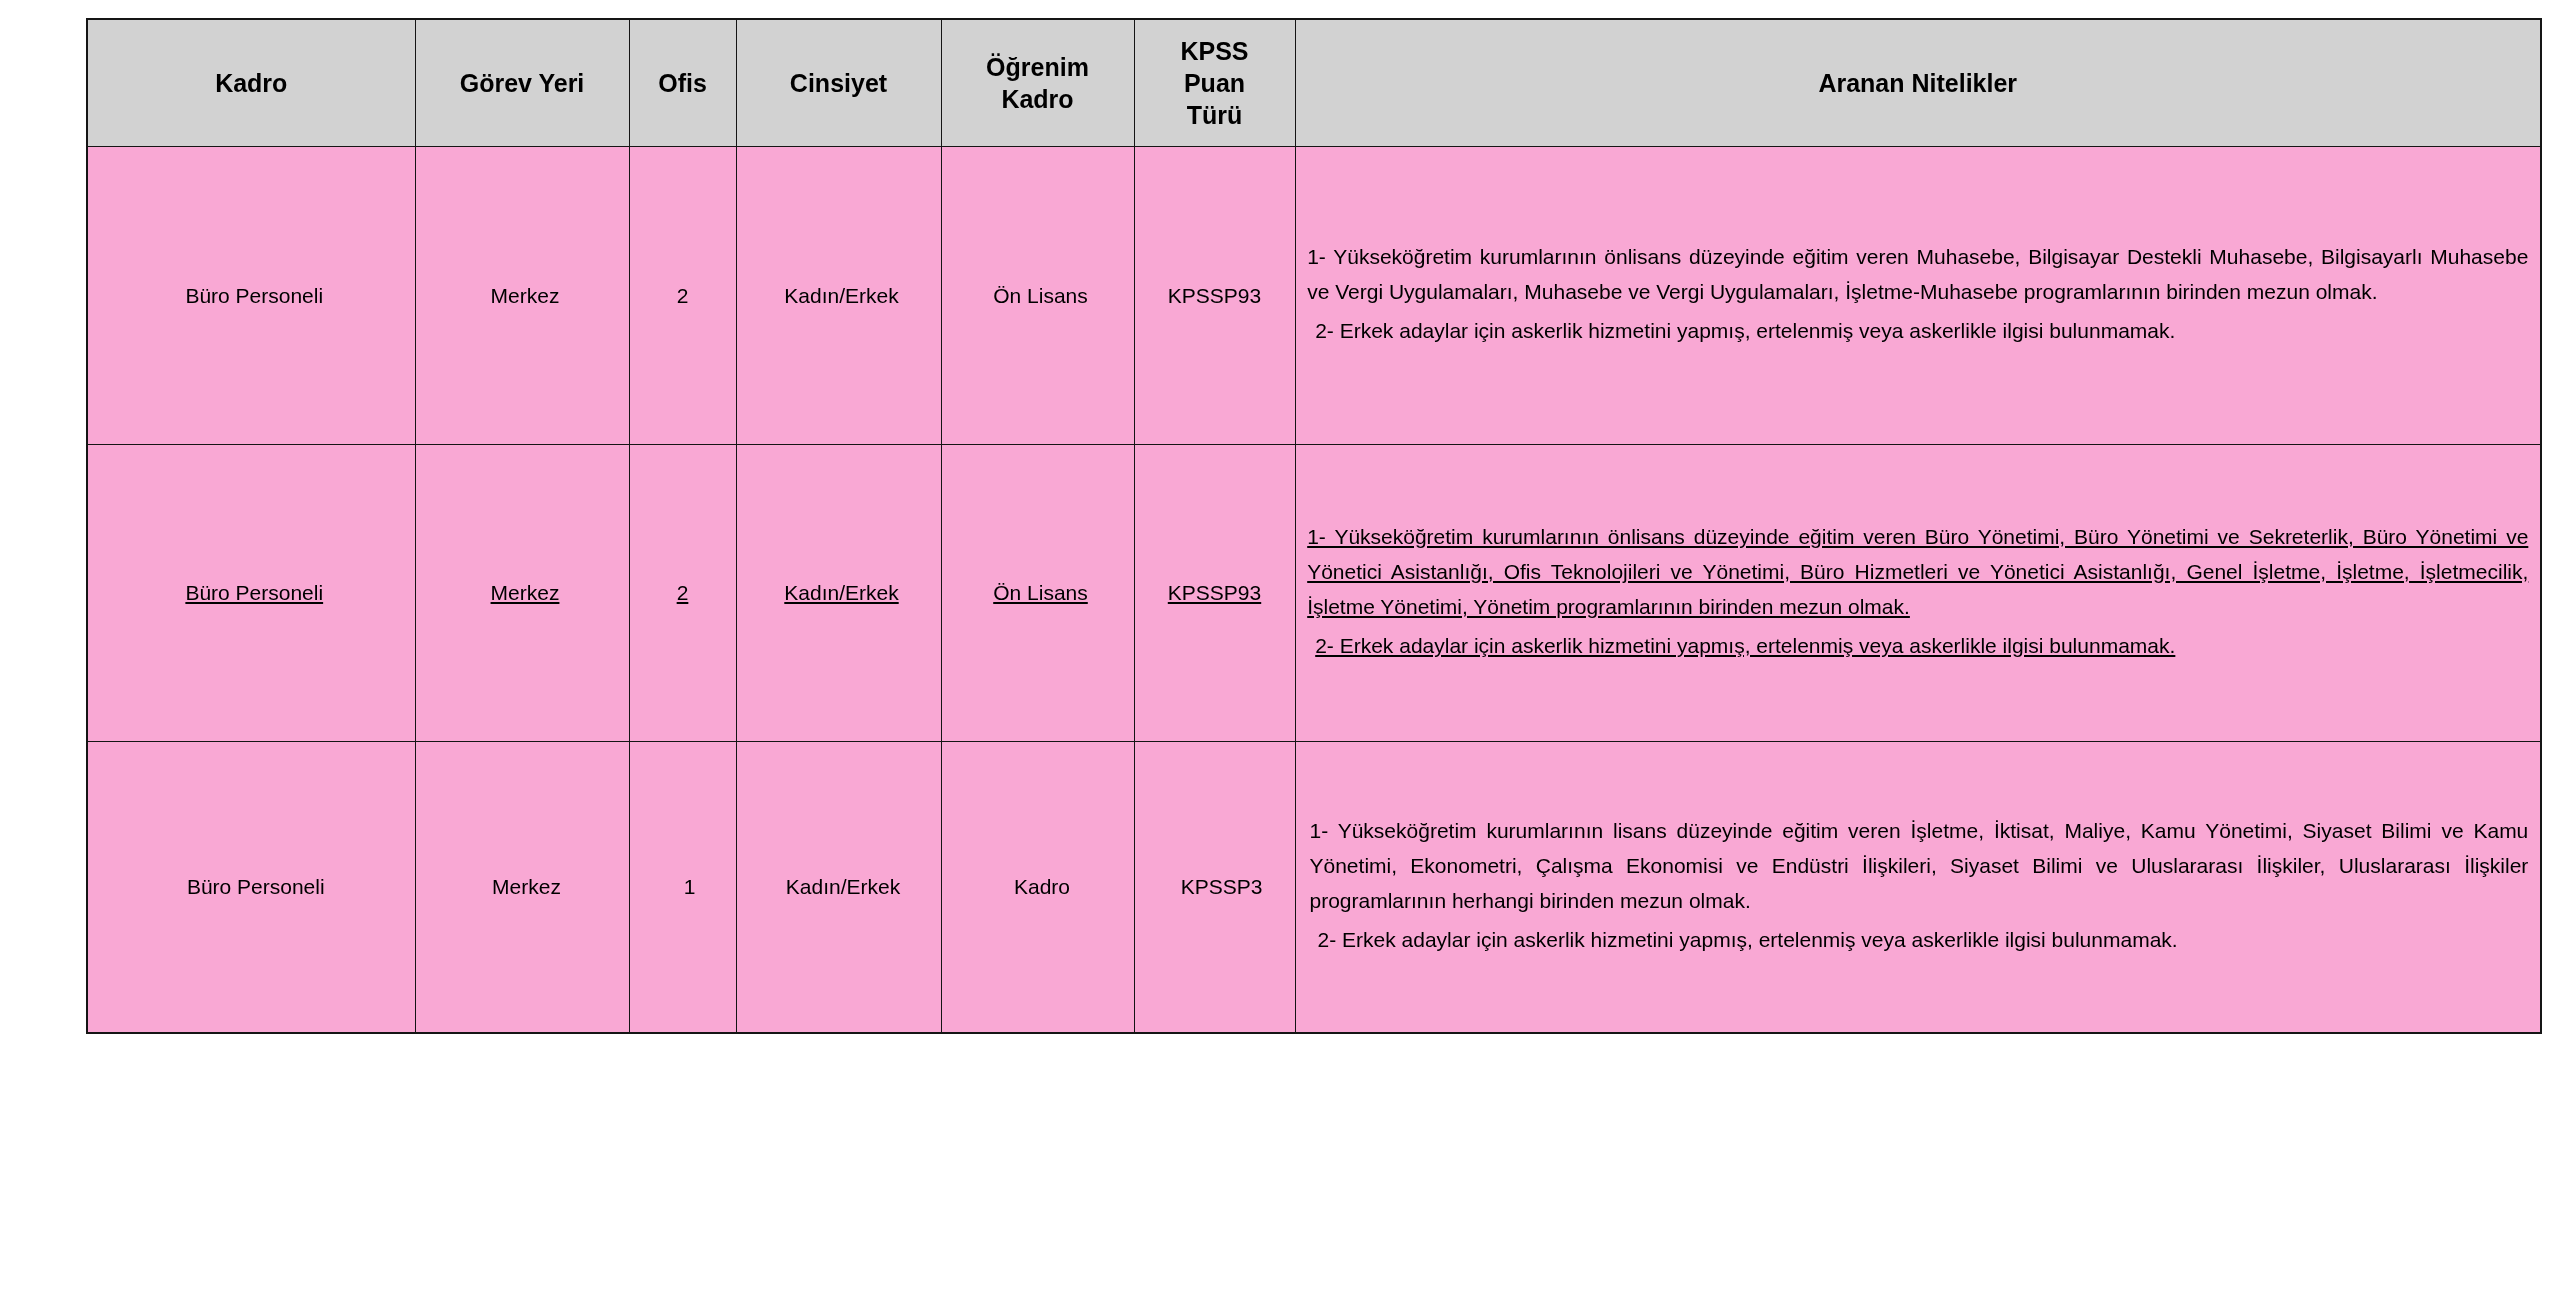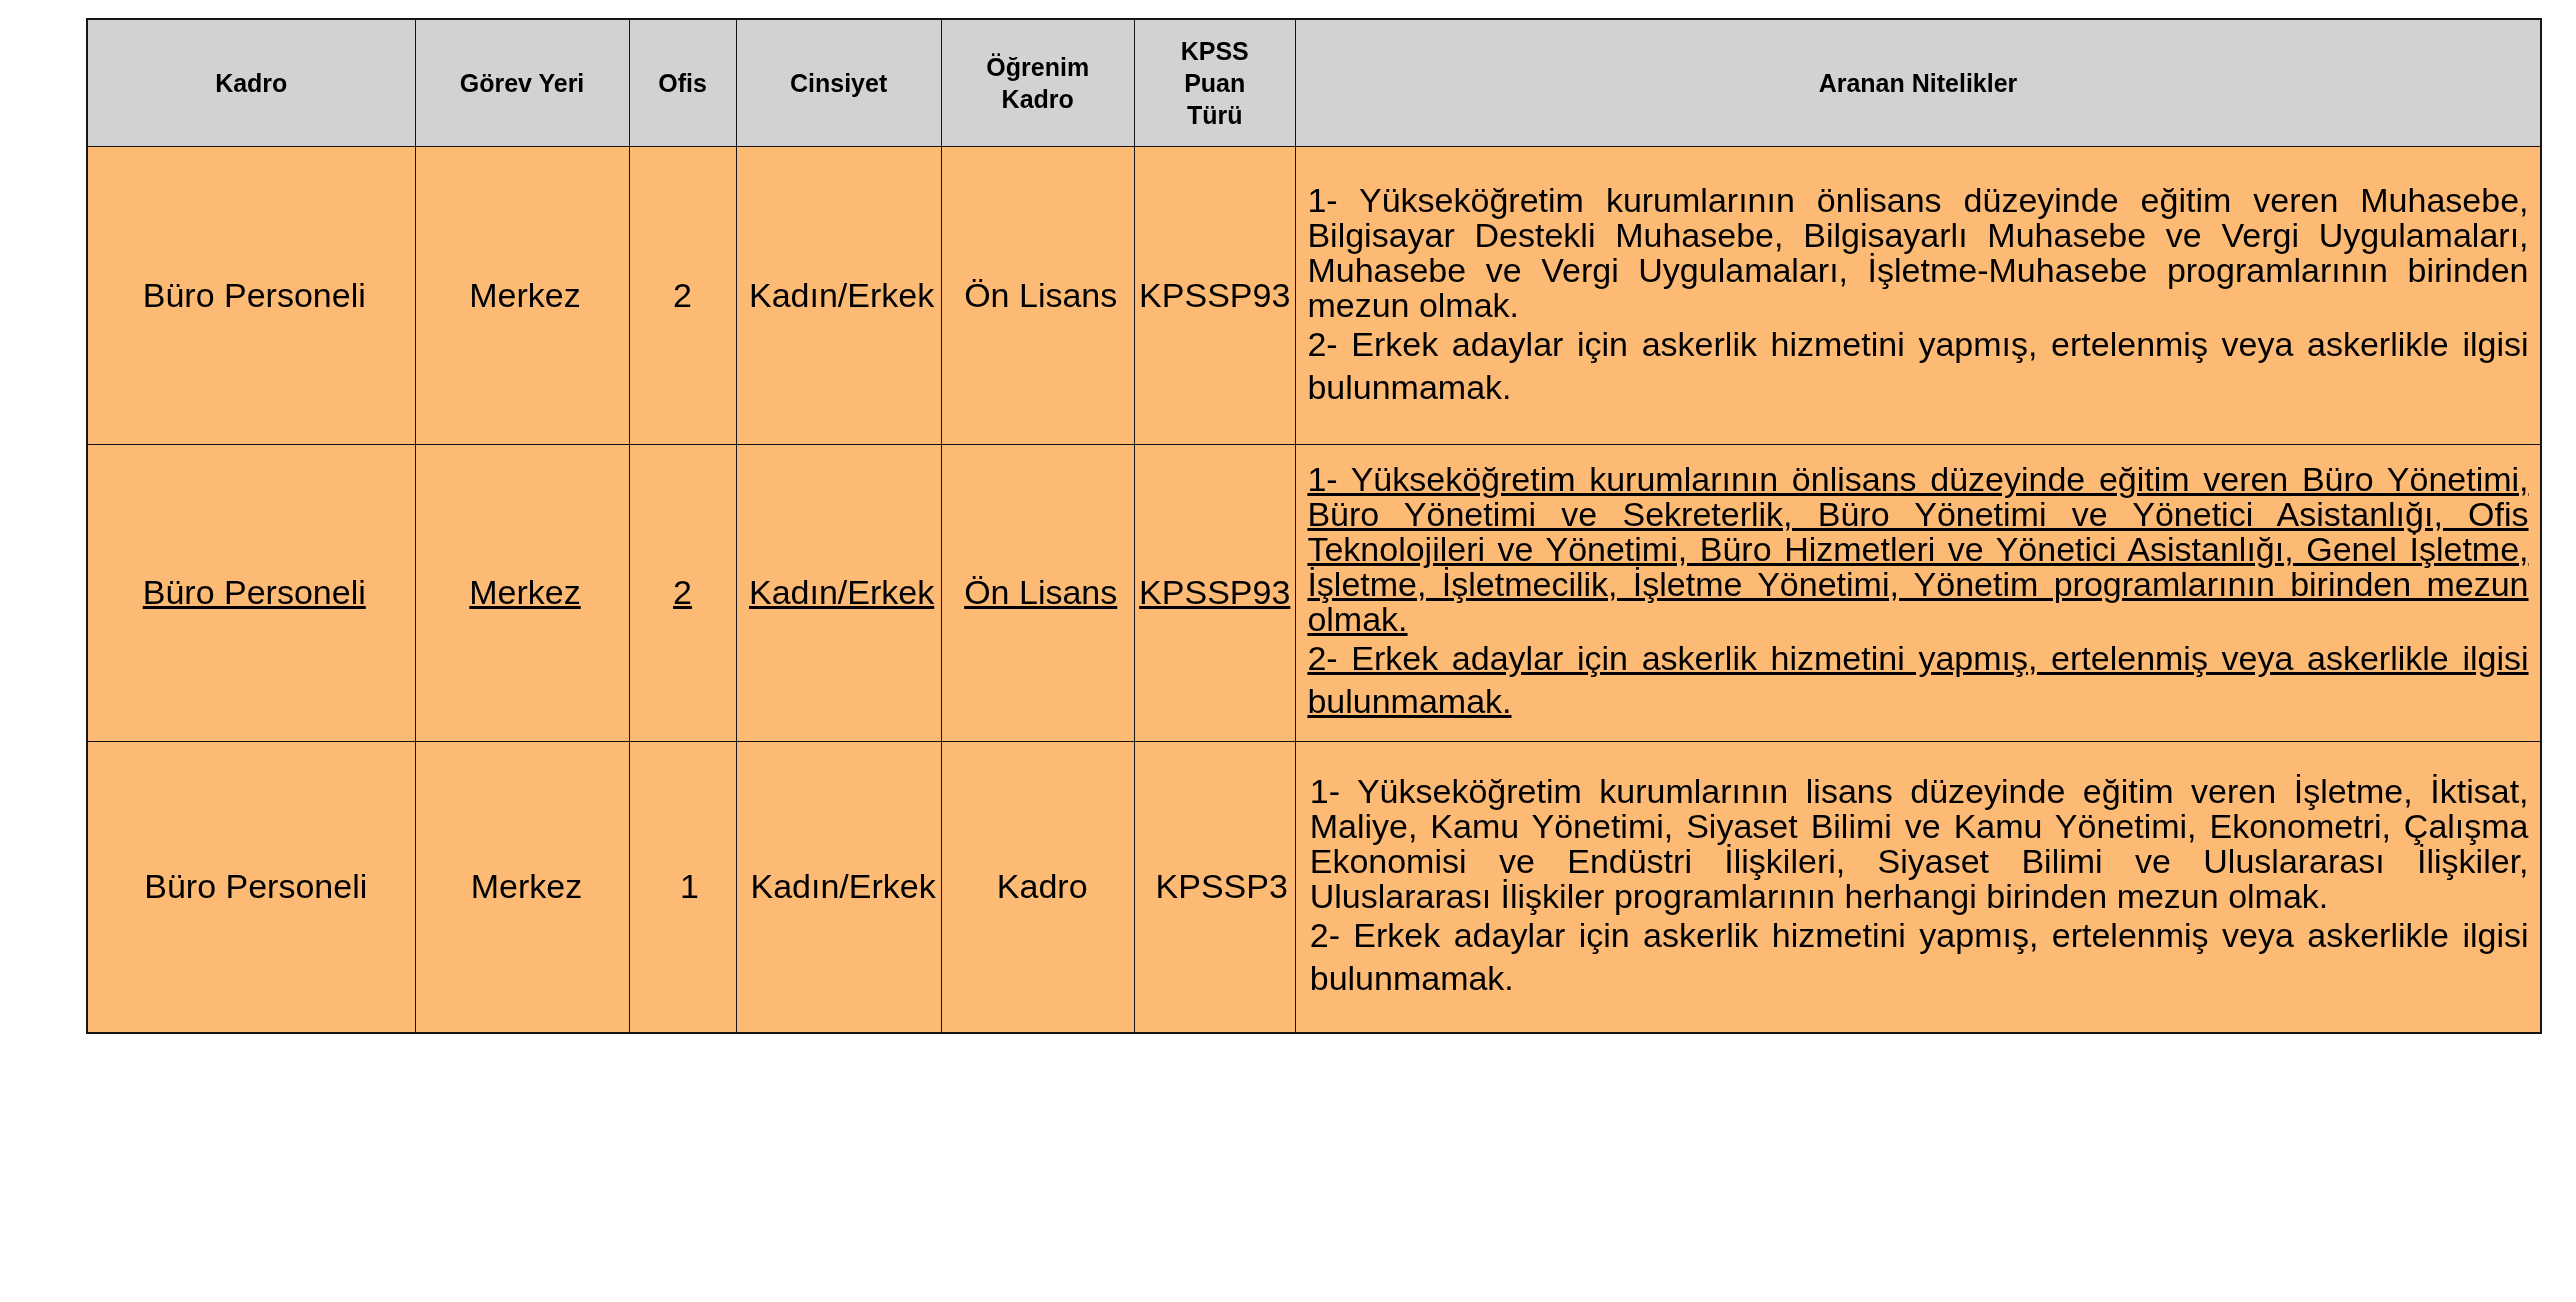--- a/index.html
+++ b/index.html
@@ -47,39 +47,39 @@
     text-align: center;
     vertical-align: middle;
     height: 102px;
     padding: 0 8.4px;
     color: var(--text, #000000);
   }
   th.col-kpss_puan_turu { padding: 12px 33px; }
 
   td {
     border: 1.7px solid var(--border, #151515);
-    font-size: 34px;
+    font-size: 21px;
     vertical-align: middle;
     color: var(--text, #000000);
-    background: #fdba74;
+    background: #f9a8d4;
   }
   td.cell-left   { text-align: center; padding-left: 11px; padding-right: 5px; }
   td.cell-center { text-align: center; padding: 0; }
   td.cell-nitelikler { padding: 1.7px 11.7px; }
 
   tbody tr.row-0 td { height: 293px; }
   tbody tr.row-1 td { height: 293px; text-decoration: underline; }
   tbody tr.row-2 td { height: 286px; padding-left: 14px; }
 
   .nitelik {
     margin: 0;
     text-align: justify;
     line-height: 35px;
   }
-  .nitelik-2 { line-height: 43px; }
+  .nitelik-2 { line-height: 43px; margin-left: 8px; }
 </style>
 </head>
 <body>
 
 <div class="sheet">
   <div class="tbl-wrap">
     <table class="job-table">
       <colgroup>
         <col class="c-kadro">
         <col class="c-gorev_yeri">

